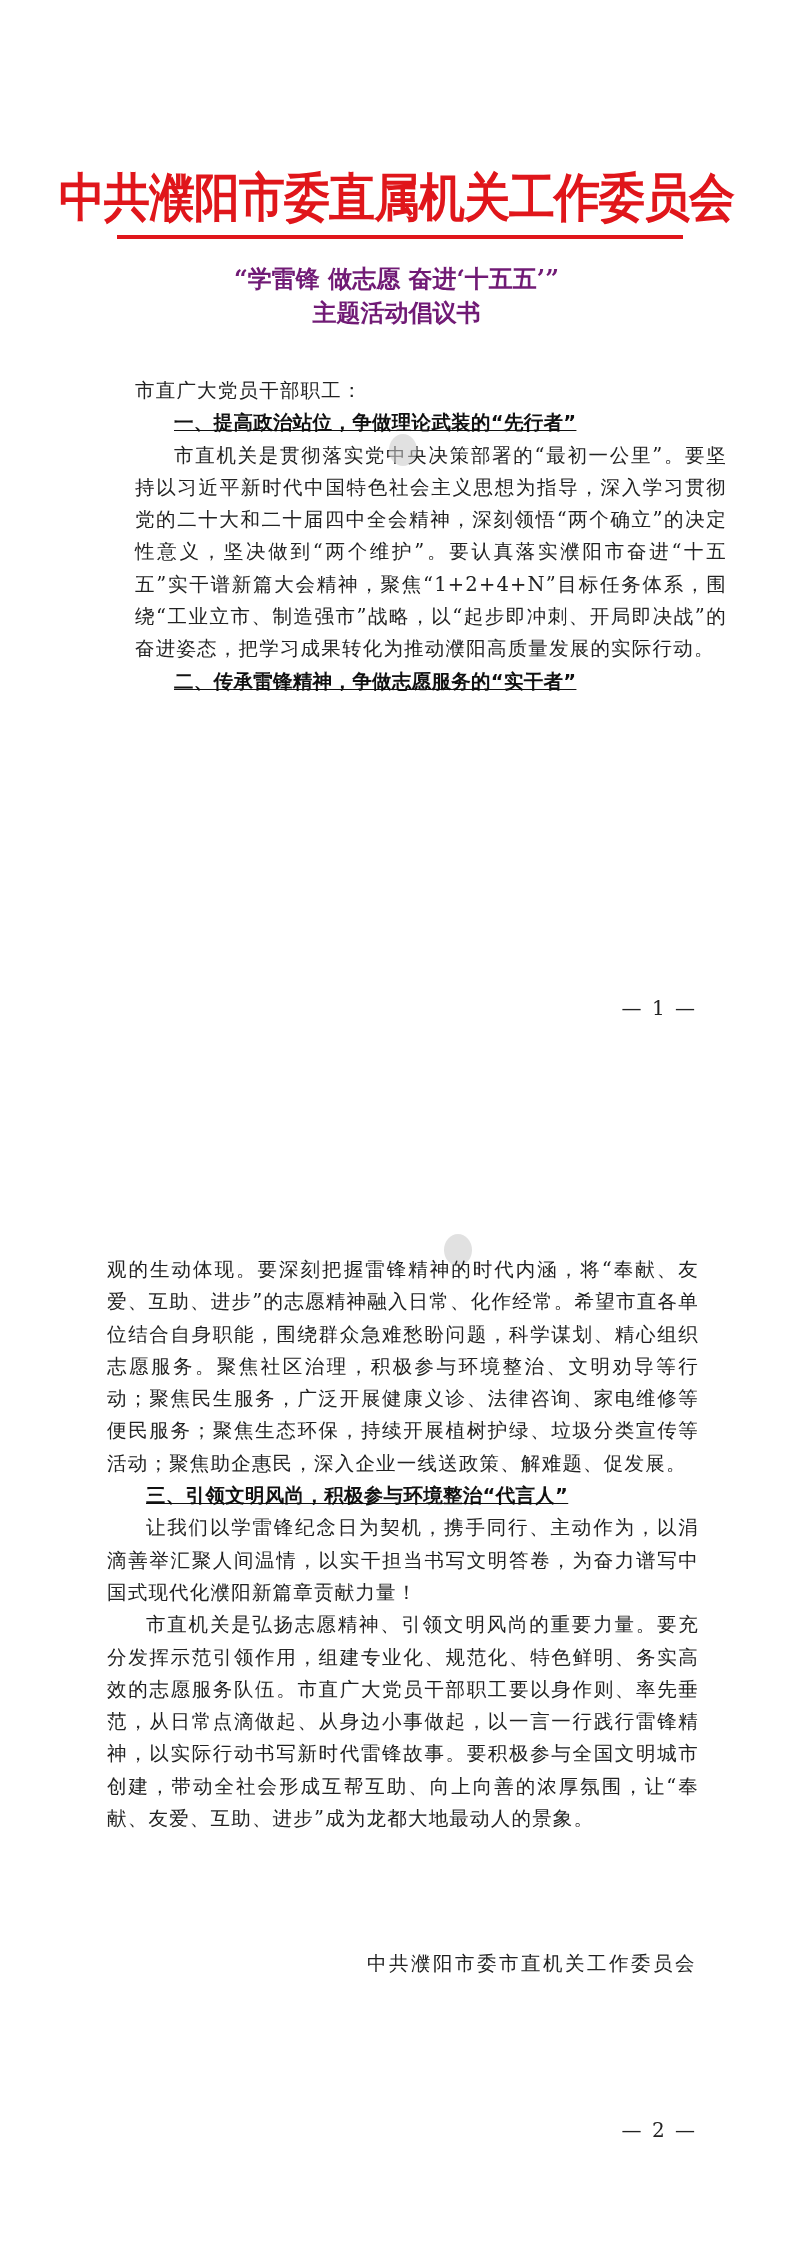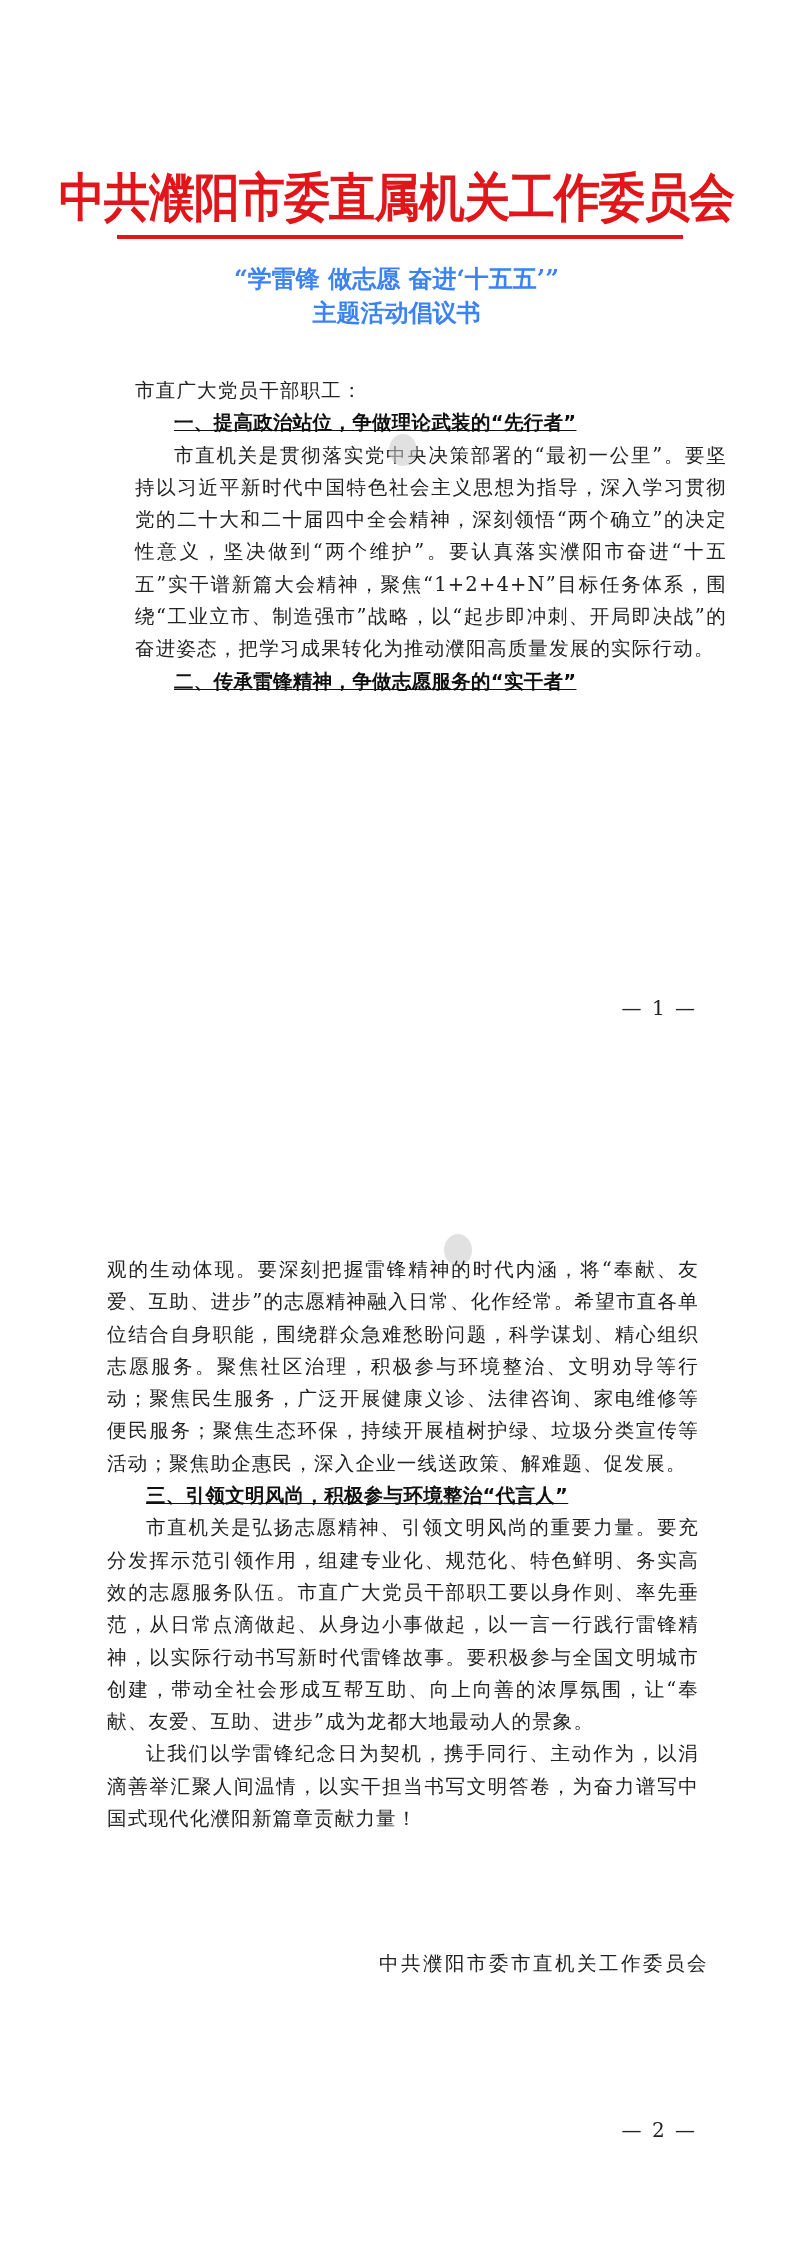--- a/index.html
+++ b/index.html
@@ -6,33 +6,33 @@
   body { width: 793px; height: 2244px; position: relative; overflow: hidden;
          font-family: "DejaVu Serif", "Liberation Serif", serif; color: #1a1a1a; }
   .page { position: absolute; left: 0; width: 793px; }
   .page1 { top: 0; height: 1122px; }
   .page2 { top: 1122px; height: 1122px; }
   .org-header { position: absolute; top: 164px; left: 0; width: 793px; text-align: center;
                 color: #e0161b; font-family: "DejaVu Serif", "Liberation Serif", serif;
                 font-weight: bold; font-size: 46px; letter-spacing: -1px; line-height: 66px; transform: scaleY(1.12); }
   .red-rule { position: absolute; top: 235px; left: 117px; width: 566px; height: 4px; background: #e0161b; }
   .doc-title { position: absolute; top: 262px; left: 0; width: 793px; text-align: center;
-               font-weight: bold; font-size: 24px; line-height: 34px; color: #3b82f6; }
+               font-weight: bold; font-size: 24px; line-height: 34px; color: #701a75; }
   .body-block { position: absolute; left: 107px; width: 592px; font-size: 19.5px; line-height: 32.3px;
                 text-align: justify; letter-spacing: 1.2px; color: #222; }
   .body-block p { margin: 0; text-indent: 2em; }
   .body-block p.salutation { text-indent: 0; }
   .body-block p.heading { font-family: "DejaVu Sans", "Liberation Sans", sans-serif; font-weight: bold;
                           letter-spacing: 0.3px; color: #111; text-decoration: underline; }
   .p1-body { top: 375px; margin-left: 28px; }
   .p2-body { top: 132px; }
   .page-num { position: absolute; right: 96px; font-size: 20px; color: #222; letter-spacing: 2px; }
   .page1 .page-num { top: 996px; }
   .page2 .page-num { top: 996px; }
-  .signature { position: absolute; top: 826px; right: 84px; text-align: center; font-size: 19.5px;
+  .signature { position: absolute; top: 826px; right: 96px; text-align: center; font-size: 19.5px;
                line-height: 32px; letter-spacing: 2.5px; color: #222; }
   .signature .date { display: block; }
   .touch-dot { position: absolute; width: 28px; height: 32px; border-radius: 50%; background: rgba(200,200,200,0.55); }
   .dot1 { left: 389px; top: 434px; }
   .dot2 { left: 444px; top: 112px; }
 </style>
 </head>
 <body>
 
 <div class="page page1">
@@ -52,22 +52,22 @@
 
   <div class="touch-dot dot1"></div>
   <div class="page-num">— 1 —</div>
 </div>
 
 <div class="page page2">
   <div class="touch-dot dot2"></div>
   <div class="body-block p2-body">
     <p style="text-indent:0">观的生动体现。要深刻把握雷锋精神的时代内涵，将“奉献、友爱、互助、进步”的志愿精神融入日常、化作经常。希望市直各单位结合自身职能，围绕群众急难愁盼问题，科学谋划、精心组织志愿服务。聚焦社区治理，积极参与环境整治、文明劝导等行动；聚焦民生服务，广泛开展健康义诊、法律咨询、家电维修等便民服务；聚焦生态环保，持续开展植树护绿、垃圾分类宣传等活动；聚焦助企惠民，深入企业一线送政策、解难题、促发展。</p>
     <p class="heading">三、引领文明风尚，积极参与环境整治“代言人”</p>
+    <p>让我们以学雷锋纪念日为契机，携手同行、主动作为，以涓滴善举汇聚人间温情，以实干担当书写文明答卷，为奋力谱写中国式现代化濮阳新篇章贡献力量！</p>
     <p>市直机关是弘扬志愿精神、引领文明风尚的重要力量。要充分发挥示范引领作用，组建专业化、规范化、特色鲜明、务实高效的志愿服务队伍。市直广大党员干部职工要以身作则、率先垂范，从日常点滴做起、从身边小事做起，以一言一行践行雷锋精神，以实际行动书写新时代雷锋故事。要积极参与全国文明城市创建，带动全社会形成互帮互助、向上向善的浓厚氛围，让“奉献、友爱、互助、进步”成为龙都大地最动人的景象。</p>
-    <p>让我们以学雷锋纪念日为契机，携手同行、主动作为，以涓滴善举汇聚人间温情，以实干担当书写文明答卷，为奋力谱写中国式现代化濮阳新篇章贡献力量！</p>
   </div>
 
   <div class="signature">
     <span class="issuer">中共濮阳市委市直机关工作委员会</span>
   </div>
 
   <div class="page-num">— 2 —</div>
 </div>
 
 </body></html>

